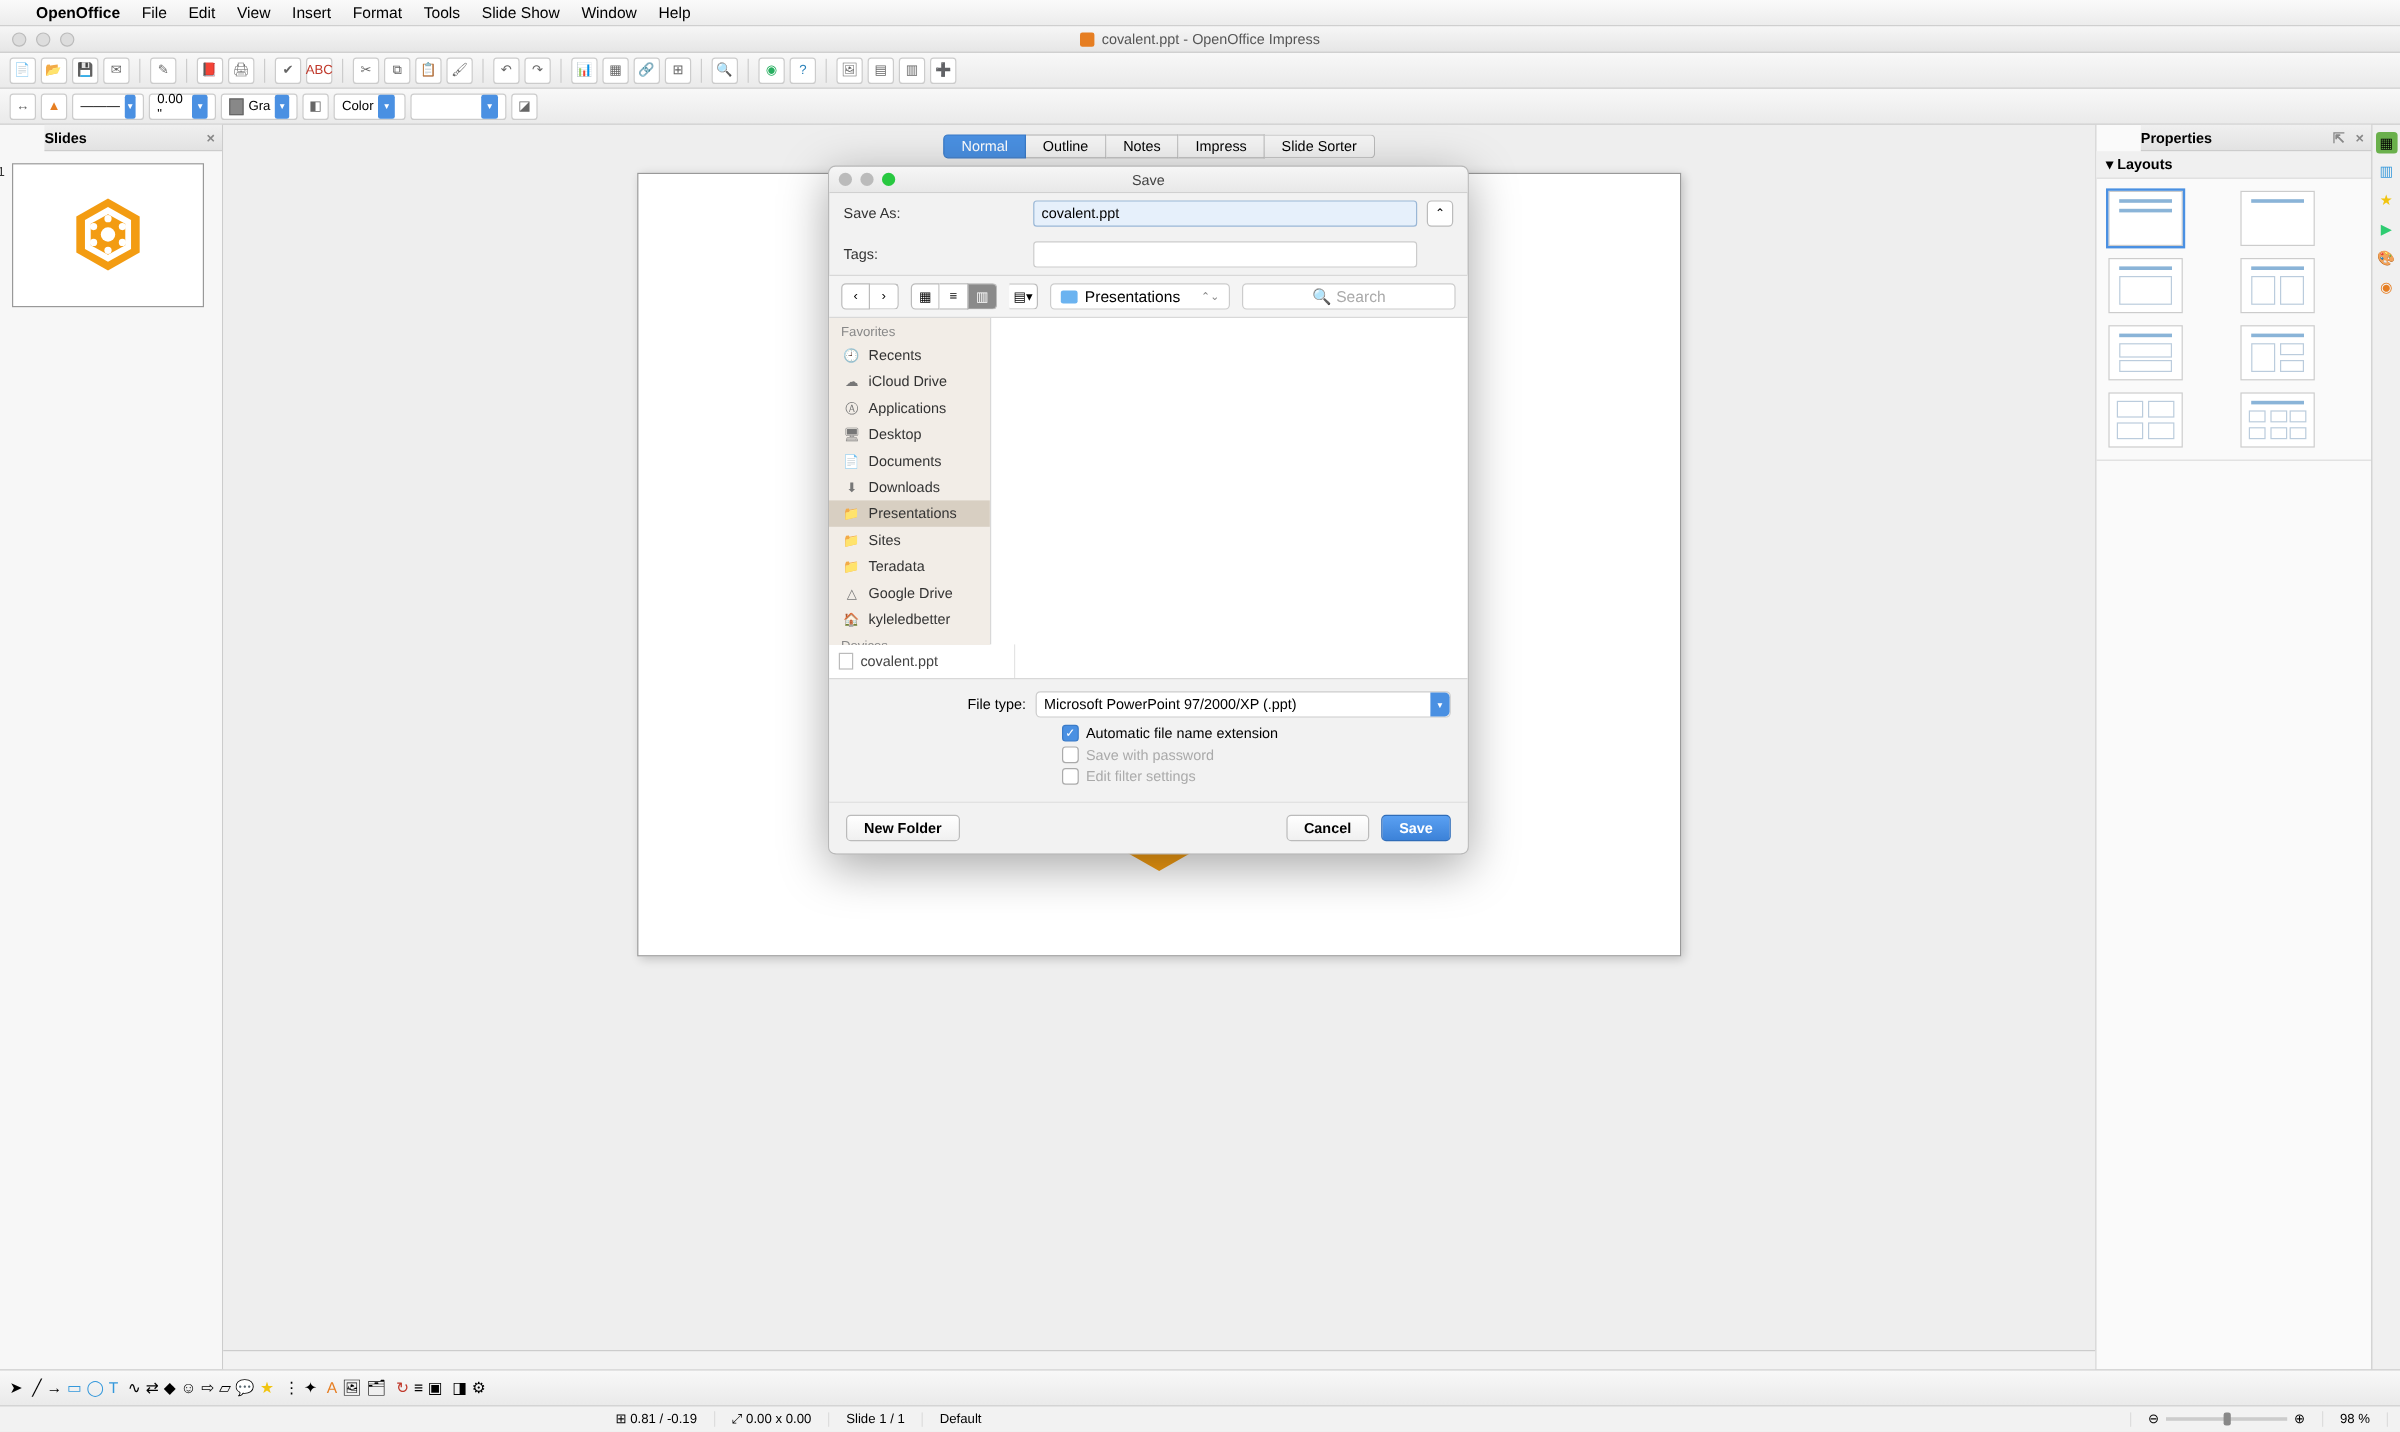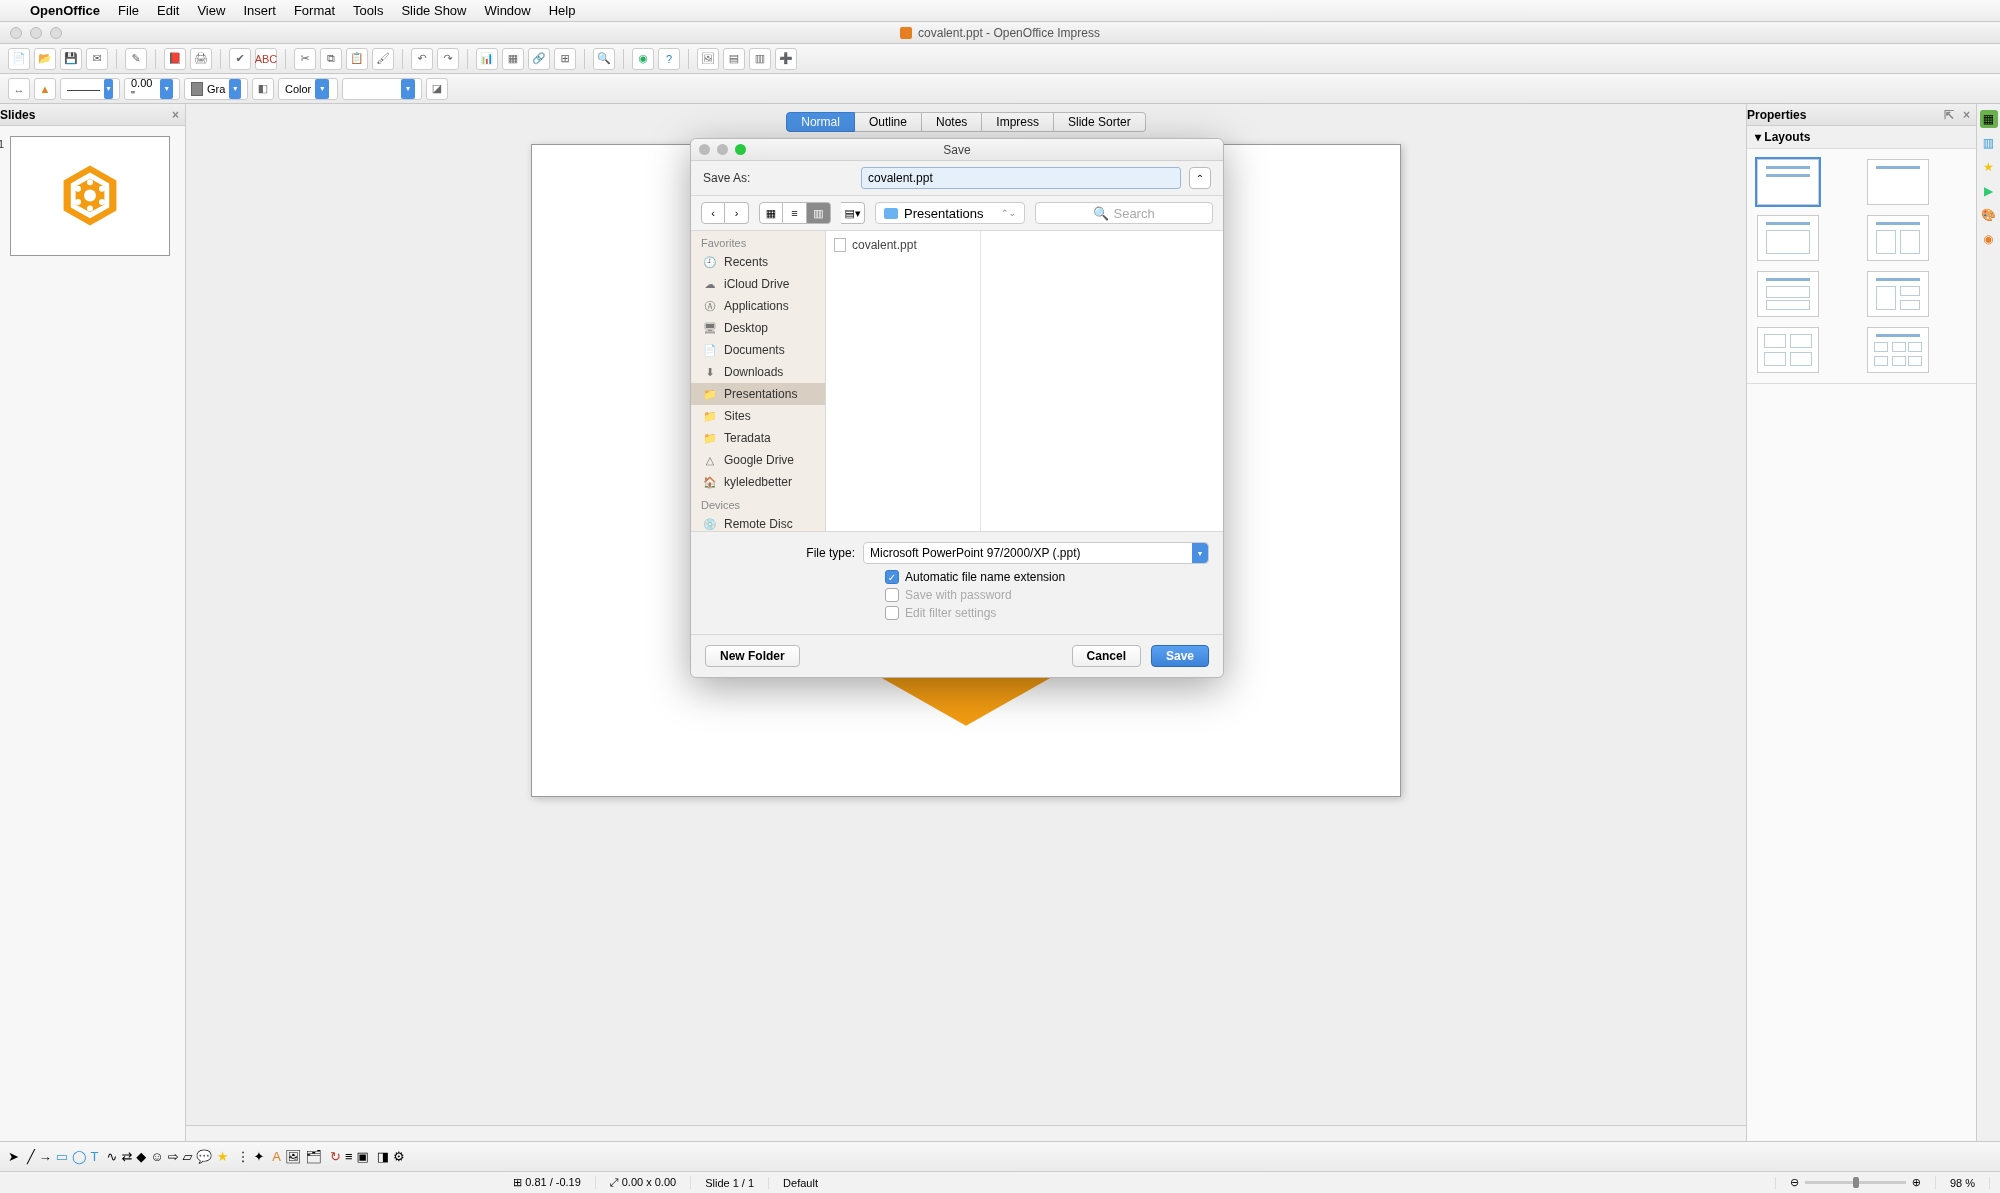--- a/index.html
+++ b/index.html
@@ -20,21 +20,21 @@
 .toolbar .tbtn { width: 22px; height: 22px; background: #fff; border: 1px solid #ccc; border-radius: 3px; display: flex; align-items: center; justify-content: center; font-size: 11px; color: #666; }
 .toolbar .sep { width: 1px; height: 20px; background: #ccc; margin: 0 4px; }
 .toolbar .combo { height: 22px; border: 1px solid #ccc; border-radius: 3px; background: #fff; padding: 0 6px; display: flex; align-items: center; font-size: 11px; }
 .toolbar .combo .arrow { background: #4a90e2; color: #fff; width: 14px; height: 20px; border-radius: 2px; margin-left: 4px; display: flex; align-items: center; justify-content: center; font-size: 8px; }
 
 
 .main { display: flex; height: calc(100% - 22px - 22px - 30px - 30px - 30px - 22px); }
 
 
 .slides-panel { width: 186px; background: #f7f7f7; border-right: 1px solid #ccc; display: flex; flex-direction: column; }
-.panel-header { height: 22px; background: linear-gradient(#f0f0f0, #e2e2e2); border-bottom: 1px solid #ccc; display: flex; align-items: center; padding: 0 0; font-size: 12px; font-weight: 600; position: relative; }
+.panel-header { height: 22px; background: linear-gradient(#f0f0f0, #e2e2e2); border-bottom: 1px solid #ccc; display: flex; align-items: center; padding: 0 0; font-size: 12px; font-weight: 600; position: relative; margin-left: 37px; }
 .panel-header .close-x { position: absolute; right: 6px; color: #888; cursor: pointer; font-size: 12px; }
 .slide-thumb-box { padding: 10px; }
 .slide-thumb { border: 1px solid #999; background: #fff; width: 160px; height: 120px; position: relative; display: flex; align-items: center; justify-content: center; }
 .slide-num { position: absolute; left: -12px; top: 2px; font-size: 11px; color: #333; }
 
 
 .canvas-area { flex: 1; background: #eee; position: relative; display: flex; flex-direction: column; }
 .view-tabs { height: 24px; display: flex; justify-content: center; align-items: center; margin-top: 6px; }
 .view-tabs .tab { padding: 2px 14px; border: 1px solid #bbb; border-left: none; background: #f4f4f4; font-size: 12px; height: 20px; display: flex; align-items: center; }
 .view-tabs .tab:first-child { border-left: 1px solid #bbb; border-radius: 4px 0 0 4px; }
@@ -79,21 +79,21 @@
 .seg-group { display: flex; }
 .seg-btn { width: 24px; height: 22px; border: 1px solid #bbb; background: #fff; display: flex; align-items: center; justify-content: center; font-size: 11px; }
 .seg-btn.active { background: #8a8a8a; color: #fff; }
 .seg-btn:first-child { border-radius: 4px 0 0 4px; }
 .seg-btn:last-child { border-radius: 0 4px 4px 0; border-left: none; }
 .seg-btn + .seg-btn { border-left: none; }
 .loc-combo { display: flex; align-items: center; border: 1px solid #ccc; border-radius: 4px; background: #fff; padding: 2px 8px; height: 22px; gap: 6px; min-width: 150px; }
 .loc-combo .folder-ic { width: 14px; height: 11px; background: #6bb3f0; border-radius: 2px; }
 .search-field { flex: 1; height: 22px; border: 1px solid #ccc; border-radius: 4px; background: #fff; display: flex; align-items: center; justify-content: center; color: #aaa; gap: 4px; }
 
-.dlg-body { display: flex; height: 300px; background: #fff; }
+.dlg-body { display: flex; height: 300px; background: #fff; flex-direction: column; }
 .dlg-sidebar { width: 135px; background: #f2ede7; border-right: 1px solid #d8d8d8; overflow: auto; font-size: 12px; }
 .dlg-sb-hdr { color: #888; padding: 6px 10px 2px; font-size: 11px; }
 .dlg-sb-item { padding: 4px 10px 4px 12px; display: flex; align-items: center; gap: 7px; color: #333; cursor: pointer; }
 .dlg-sb-item.sel { background: #d8cfc2; }
 .dlg-sb-item .ic { width: 14px; height: 12px; display: flex; align-items: center; justify-content: center; color: #777; font-size: 11px; }
 .dlg-filelist { flex: 1; display: flex; }
 .dlg-col { width: 155px; border-right: 1px solid #e4e4e4; padding: 4px 0; }
 .dlg-file { display: flex; align-items: center; gap: 6px; padding: 3px 8px; font-size: 12px; color: #444; }
 .dlg-file .doc-ic { width: 12px; height: 14px; border: 1px solid #bbb; background: #fff; }
 
@@ -386,20 +386,25 @@
       <div class="r" style="background:#28c840"></div>
     </div>
     <span>Save</span>
   </div>
 
   <div class="dlg-row">
     <label>Save As:</label>
     <input type="text" value="covalent.ppt" style="">
     <div class="collapse-btn">⌃</div>
   </div>
+  <div class="dlg-row">
+    <label>Tags:</label>
+    <input type="text" class="plain" value="" style="">
+    <div style="width:22px"></div>
+  </div>
 
   <div class="dlg-browser-bar">
     <div class="seg-group">
       <div class="seg-btn">‹</div>
       <div class="seg-btn">›</div>
     </div>
     <div class="seg-group">
       <div class="seg-btn">▦</div>
       <div class="seg-btn">≡</div>
       <div class="seg-btn active">▥</div>

